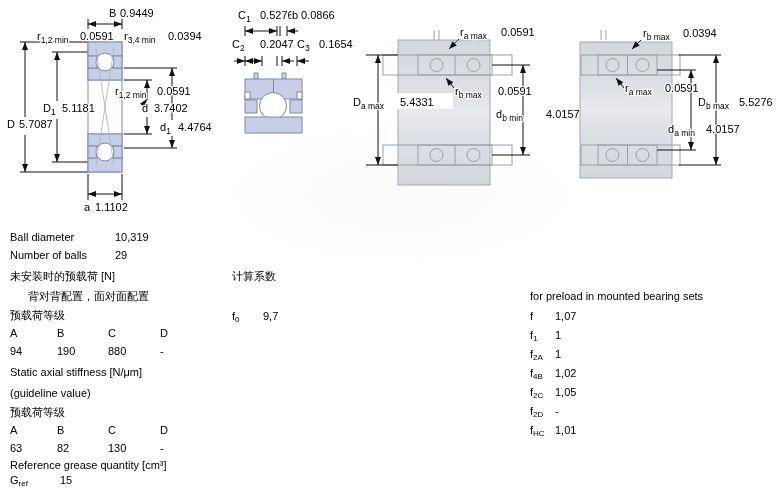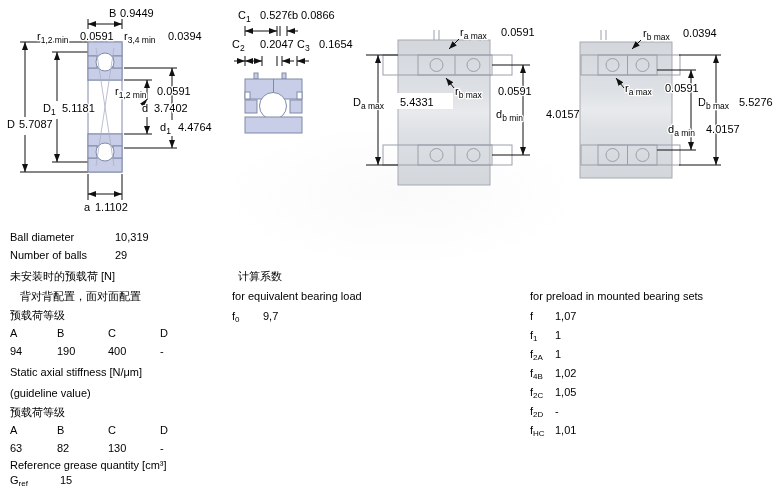--- a/index.html
+++ b/index.html
@@ -223,32 +223,32 @@
   <div style="position:absolute;left:8px;top:226px;width:218px;height:268px">
     <div class="row" style="top:5px">
       <span class="cell b" style="left:2px">Ball diameter</span>
       <span class="cell" style="left:107px">10,319</span>
     </div>
     <div class="row" style="top:23px">
       <span class="cell b" style="left:2px">Number of balls</span>
       <span class="cell" style="left:107px">29</span>
     </div>
     <div class="row b" style="top:44px;left:2px">未安装时的预载荷 [N]</div>
-    <div class="row" style="top:64px;left:12px">背对背配置，面对面配置</div>
+    <div class="row" style="top:64px;left:20px">背对背配置，面对面配置</div>
     <div class="row" style="top:83px;left:2px">预载荷等级</div>
     <div class="row" style="top:101px">
       <span class="cell" style="left:2px">A</span>
       <span class="cell" style="left:49px">B</span>
       <span class="cell" style="left:100px">C</span>
       <span class="cell" style="left:152px">D</span>
     </div>
     <div class="row" style="top:119px">
       <span class="cell" style="left:2px">94</span>
       <span class="cell" style="left:49px">190</span>
-      <span class="cell" style="left:100px">400</span>
+      <span class="cell" style="left:100px">880</span>
       <span class="cell" style="left:152px">-</span>
     </div>
     <div class="row b" style="top:140px;left:2px">Static axial stiffness [N/μm]</div>
     <div class="row" style="top:161px;left:2px">(guideline value)</div>
     <div class="row" style="top:180px;left:2px">预载荷等级</div>
     <div class="row" style="top:198px">
       <span class="cell" style="left:2px">A</span>
       <span class="cell" style="left:49px">B</span>
       <span class="cell" style="left:100px">C</span>
       <span class="cell" style="left:152px">D</span>
@@ -260,22 +260,21 @@
       <span class="cell" style="left:152px">-</span>
     </div>
     <div class="row b" style="top:233px;left:2px">Reference grease quantity [cm³]</div>
     <div class="row" style="top:248px">
       <span class="cell" style="left:2px"><span>G</span><sub>ref</sub></span>
       <span class="cell" style="left:52px">15</span>
     </div>
   </div>
 
   <div style="position:absolute;left:230px;top:262px;width:220px;height:80px">
-    <div class="row b" style="top:8px;left:8px">计算系数</div>
-    <div class="row b" style="top:28px;left:2px">for equivalent bearing load</div>
+    <div class="row b" style="top:8px;left:2px">计算系数</div>
     <div class="row" style="top:48px">
       <span class="cell" style="left:2px"><span>f</span><sub>0</sub></span>
       <span class="cell" style="left:33px">9,7</span>
     </div>
   </div>
 
   <div style="position:absolute;left:528px;top:262px;width:250px;height:200px">
     <div class="row b" style="top:28px;left:2px">for preload in mounted bearing sets</div>
     <div class="row" style="top:48px">
       <span class="cell" style="left:2px"><span>f</span><sub></sub></span>

